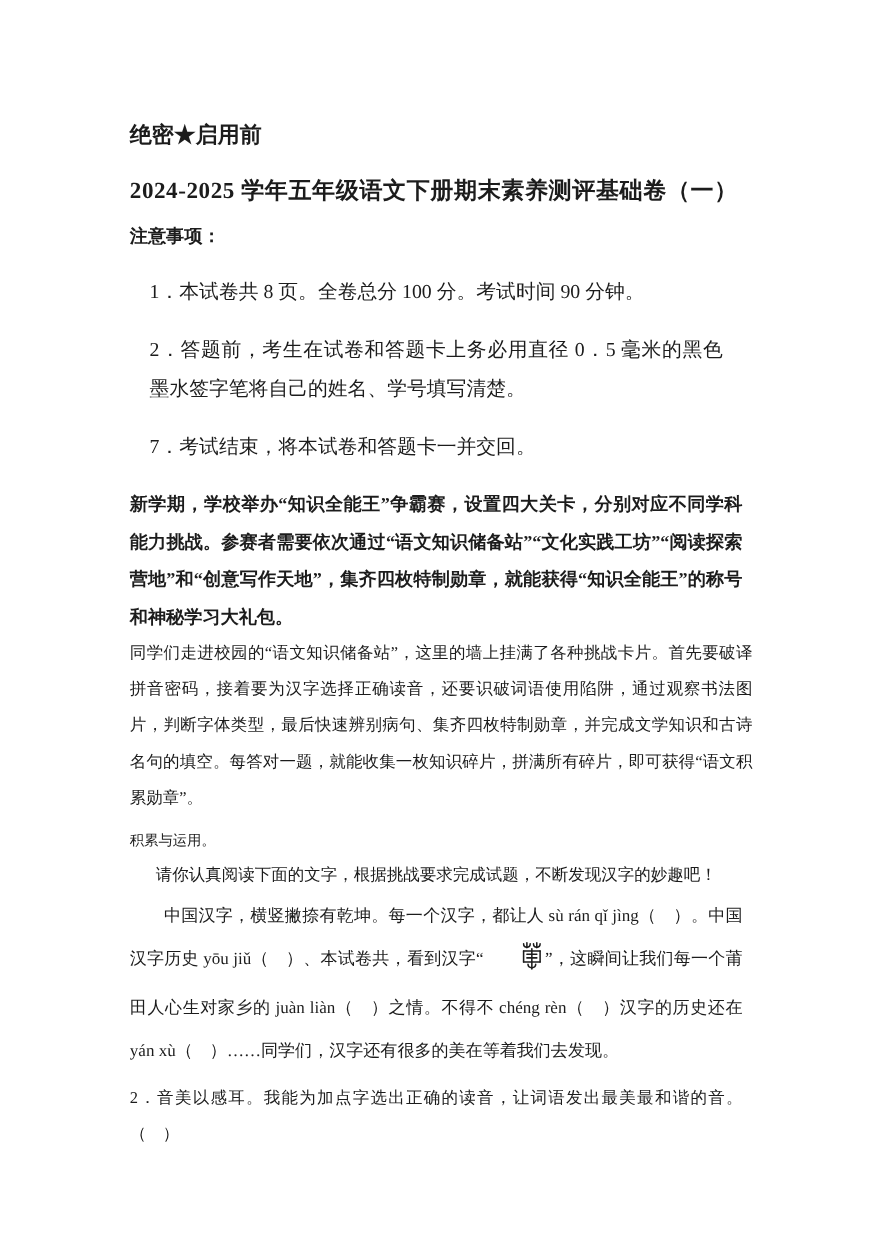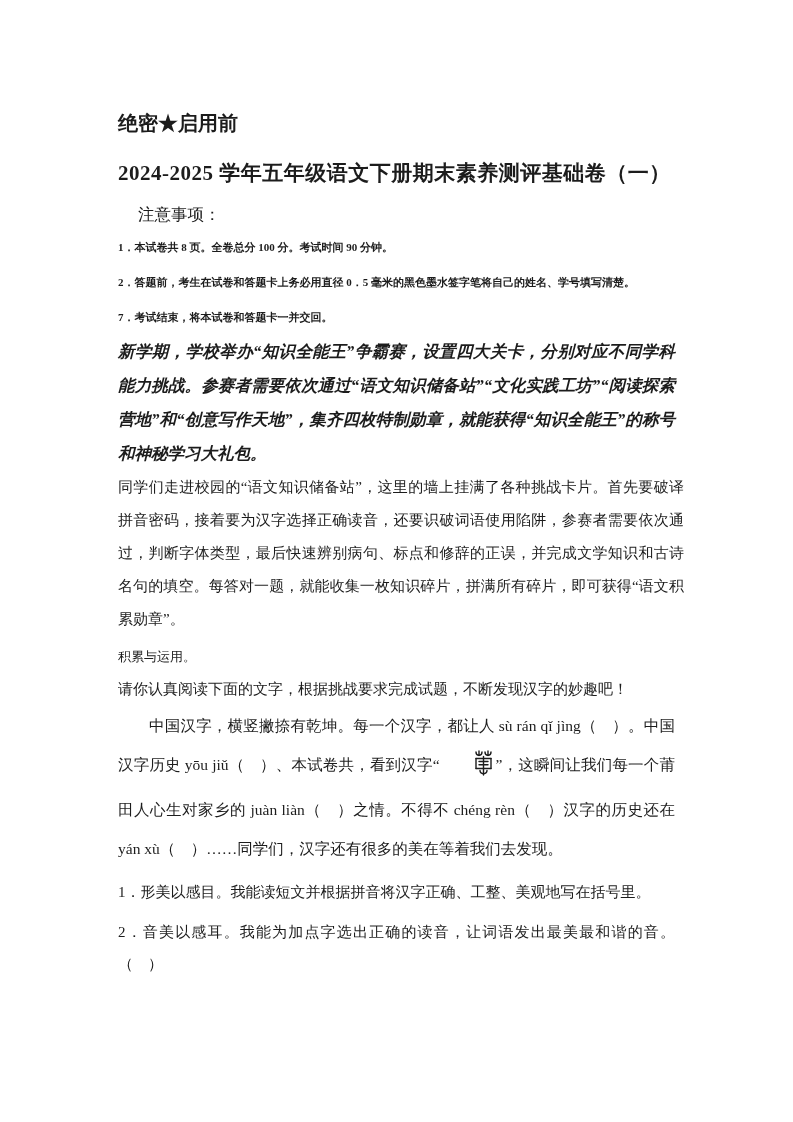--- a/index.html
+++ b/index.html
@@ -25,39 +25,37 @@
   }
   .exam-title {
     font-size: 21px;
     font-weight: 700;
     line-height: 30px;
     margin: 24px 0 0 0;
     letter-spacing: 0.5px;
   }
   .notice-heading {
     font-size: 16.5px;
-    font-weight: 400;
+    font-weight: 700;
     line-height: 30px;
     margin-top: 12px;
-    margin-left: 20px;
   }
   .notice-item {
-    font-size: 11px;
-    font-weight: 700;
+    font-size: 18px;
+    font-weight: 400;
     line-height: 35px;
     text-align: justify;
-    margin: 0;
+    margin: 18px;
   }
   .intro-paragraph {
     font-size: 16.5px;
     font-weight: 700;
     line-height: 34px;
     text-align: justify;
     margin: 0;
-    font-style: italic;
   }
   .section-heading {
     font-size: 16.5px;
     font-weight: 700;
     line-height: 34px;
     margin-top: 6px;
   }
   .section-description {
     font-size: 15px;
     line-height: 33px;
@@ -67,20 +65,21 @@
   .subsection-heading {
     font-size: 13px;
     font-weight: 400;
     line-height: 34px;
     margin-top: 4px;
   }
   .lead-text {
     font-size: 15px;
     line-height: 30px;
     margin: 0;
+    text-align: center;
   }
   .passage-paragraph {
     font-size: 15.5px;
     line-height: 39px;
     text-align: justify;
     text-indent: 2em;
     margin: 2px 0 0 0;
   }
   .seal-glyph {
     display: inline-block;
@@ -105,21 +104,21 @@
 
   <div class="notice-heading">注意事项：</div>
 
   <p class="notice-item">1．本试卷共 8 页。全卷总分 100 分。考试时间 90 分钟。</p>
   <p class="notice-item">2．答题前，考生在试卷和答题卡上务必用直径 0．5 毫米的黑色墨水签字笔将自己的姓名、学号填写清楚。</p>
   <p class="notice-item">7．考试结束，将本试卷和答题卡一并交回。</p>
 
   <p class="intro-paragraph">新学期，学校举办“知识全能王”争霸赛，设置四大关卡，分别对应不同学科能力挑战。参赛者需要依次通过“语文知识储备站”“文化实践工坊”“阅读探索营地”和“创意写作天地”，集齐四枚特制勋章，就能获得“知识全能王”的称号和神秘学习大礼包。</p>
 
 
-  <p class="section-description">同学们走进校园的“语文知识储备站”，这里的墙上挂满了各种挑战卡片。首先要破译拼音密码，接着要为汉字选择正确读音，还要识破词语使用陷阱，参赛者需要依次通过，判断字体类型，最后快速辨别病句、标点和修辞的正误，并完成文学知识和古诗名句的填空。每答对一题，就能收集一枚知识碎片，拼满所有碎片，即可获得“语文积累勋章”。</p>
+  <p class="section-description">同学们走进校园的“语文知识储备站”，这里的墙上挂满了各种挑战卡片。首先要破译拼音密码，接着要为汉字选择正确读音，还要识破词语使用陷阱，通过观察书法图片，判断字体类型，最后快速辨别病句、集齐四枚特制勋章，并完成文学知识和古诗名句的填空。每答对一题，就能收集一枚知识碎片，拼满所有碎片，即可获得“语文积累勋章”。</p>
 
   <div class="subsection-heading">积累与运用。</div>
 
   <p class="lead-text">请你认真阅读下面的文字，根据挑战要求完成试题，不断发现汉字的妙趣吧！</p>
 
   <p class="passage-paragraph"><span>中国汉字，横竖撇捺有乾坤。每一个汉字，都让人 sù rán qǐ jìng（　）。中国汉字历史 yōu jiǔ（　）、本试卷共，看到汉字“</span><span class="seal-glyph"><svg width="21" height="26" viewBox="0 0 21 26" xmlns="http://www.w3.org/2000/svg">
           <g stroke="#1c1c1c" stroke-width="1.4" fill="none" stroke-linecap="round">
             <path d="M6 1 v4.5"></path>
             <path d="M3 2 c0 2.2 1.3 3.2 3 3.2"></path>
             <path d="M9 2 c0 2.2 -1.3 3.2 -3 3.2"></path>
@@ -131,17 +130,16 @@
             <path d="M18 8.5 v10"></path>
             <path d="M3 18.5 h15"></path>
             <path d="M10.5 6.5 v18.5"></path>
             <path d="M6 11.5 h9"></path>
             <path d="M6 14.8 h9"></path>
             <path d="M7 20.5 c0 2 1.2 3 3.5 3.2"></path>
             <path d="M14 20.5 c0 2 -1.2 3 -3.5 3.2"></path>
           </g>
         </svg></span><span>”，这瞬间让我们每一个莆田人心生对家乡的 juàn liàn（　）之情。不得不 chéng rèn（　）汉字的历史还在 yán xù（　）……同学们，汉字还有很多的美在等着我们去发现。</span></p>
 
-  <p class="question">1．形美以感目。我能读短文并根据拼音将汉字正确、工整、美观地写在括号里。</p>
 
   <p class="question">2．音美以感耳。我能为加点字选出正确的读音，让词语发出最美最和谐的音。（　）</p>
 
 </div>
 
 </body></html>

